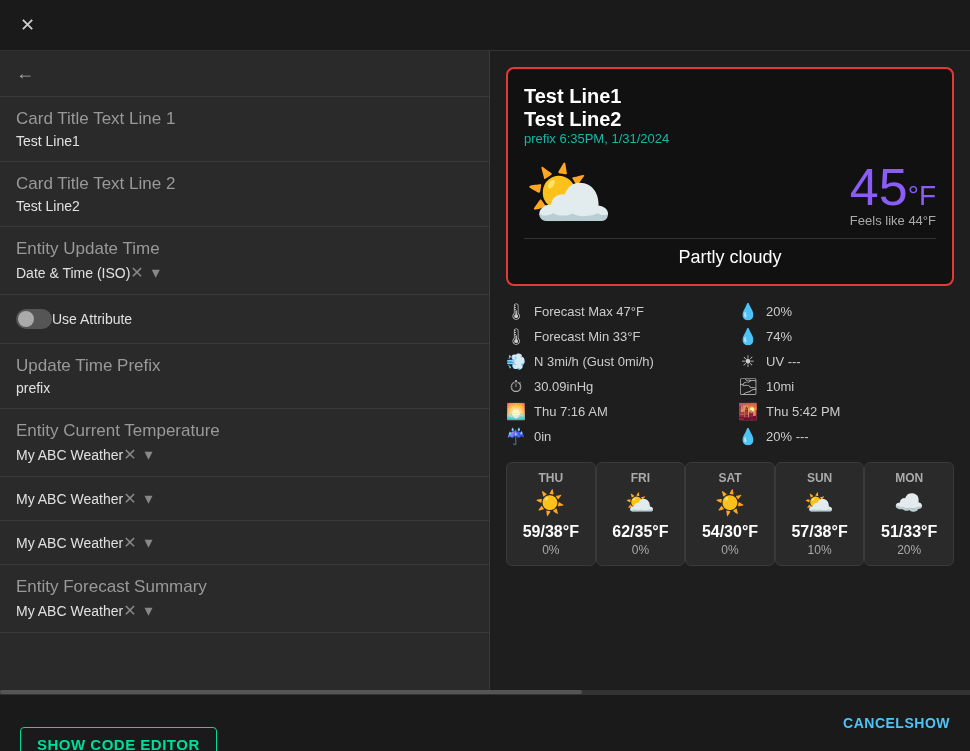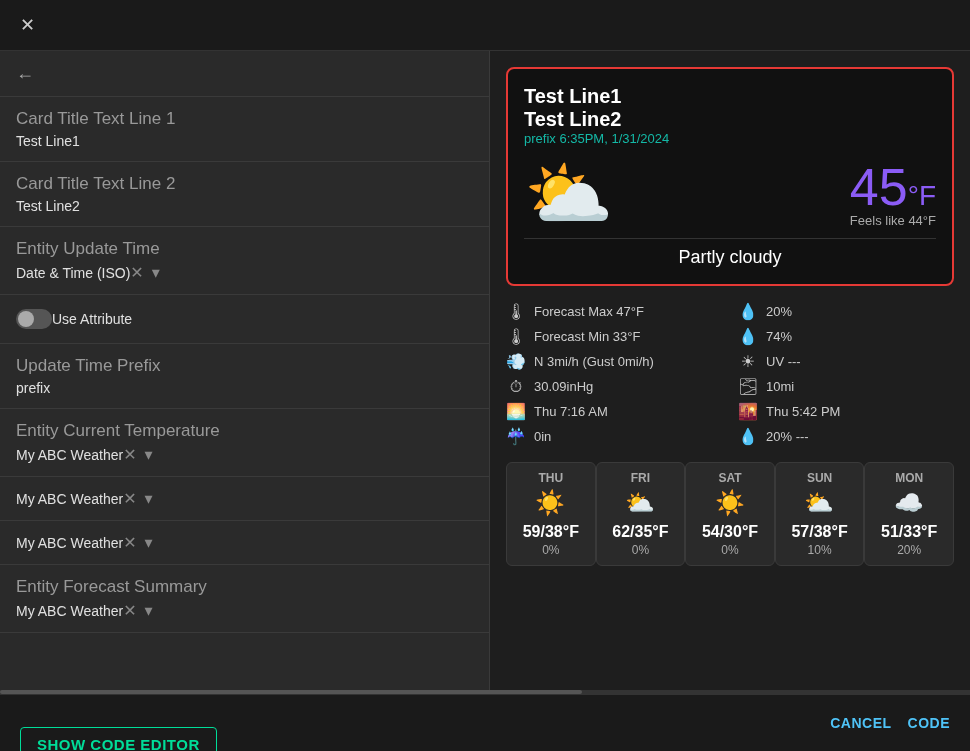--- a/index.html
+++ b/index.html
@@ -257,21 +257,20 @@
       padding: 8px 16px;
       font-size: 15px;
       font-weight: 600;
       cursor: pointer;
       border-radius: 4px;
       letter-spacing: 0.5px;
       margin-top: 44px;
     }
     .footer-right {
       display: flex;
-      gap: 16px;
     }
     .btn-cancel {
       background: transparent;
       border: none;
       color: #4fc3f7;
       font-size: 14px;
       font-weight: 600;
       cursor: pointer;
       letter-spacing: 0.5px;
     }
@@ -499,15 +498,15 @@
 </div>
 
 <div class="scroll-indicator">
   <div class="scroll-thumb"></div>
 </div>
 
 <div class="footer">
   <button class="btn-code-editor">SHOW CODE EDITOR</button>
   <div class="footer-right">
     <button class="btn-cancel">CANCEL</button>
-    <button class="btn-save">CODE</button>
+    <button class="btn-save">SHOW</button>
   </div>
 </div>
 
 </body></html>

